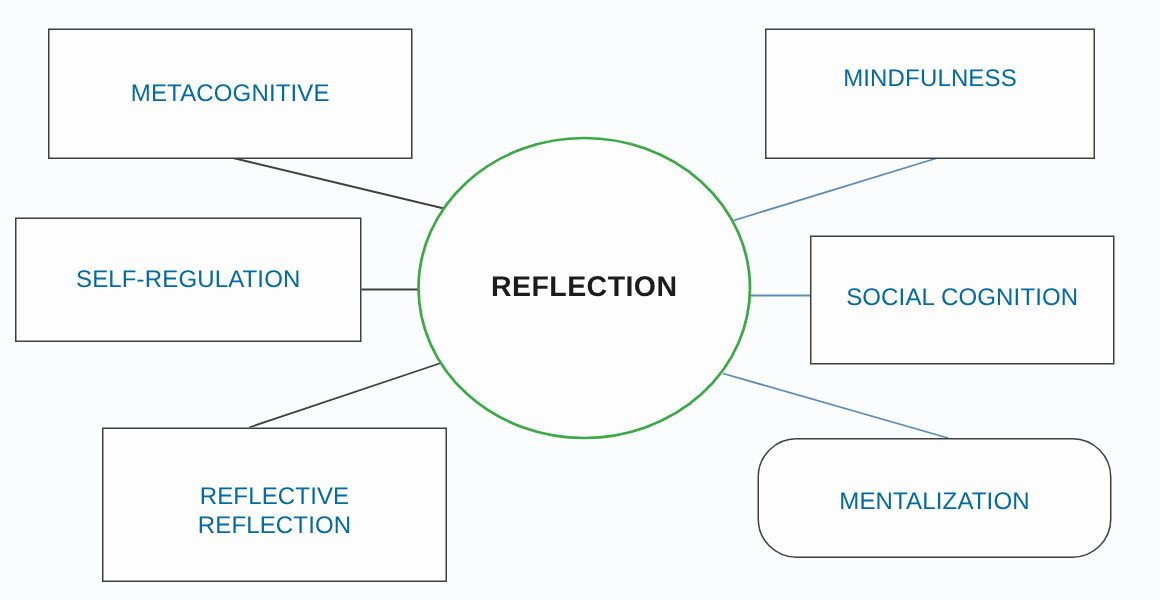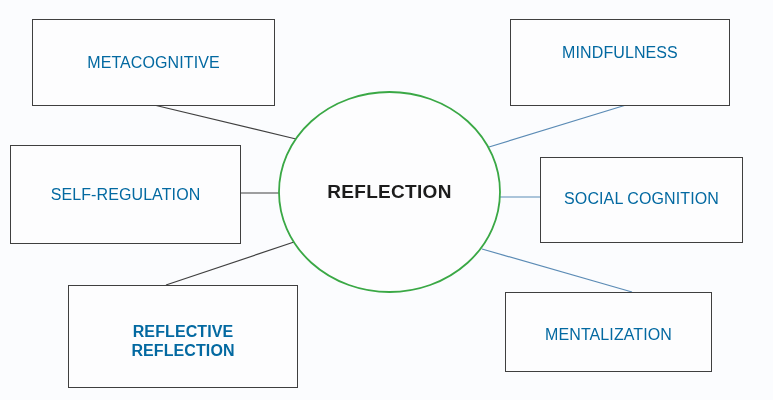--- a/index.html
+++ b/index.html
@@ -44,34 +44,34 @@
 </svg>
 
 <div class="center-label">REFLECTION</div>
 
 <div class="box" style="left:32px; top:19px; width:243px; height:87px;">
   <div>
     <span>METACOGNITIVE</span>
   </div>
 </div>
 
-<div class="box" style="left:10px; top:145px; width:231px; height:99px;">
+<div class="box" style="left:10px; top:145px; width:231px; height:83px;">
   <span>SELF-REGULATION</span>
 </div>
 
-<div class="box" style="left:68px; top:285px; width:230px; height:103px; padding-top:8px;font-weight:bold;">
+<div class="box" style="left:68px; top:285px; width:230px; height:103px; padding-top:8px;">
   <div>
     <span>REFLECTIVE</span>
     <span>REFLECTION</span>
   </div>
 </div>
 
 <div class="box" style="left:510px; top:19px; width:220px; height:87px; padding-bottom:21px;">
   <span>MINDFULNESS</span>
 </div>
 
 <div class="box" style="left:540px; top:157px; width:203px; height:86px; padding-bottom:4px;">
   <span>SOCIAL COGNITION</span>
 </div>
 
-<div class="box" style="left:505px; top:292px; width:207px; height:80px; padding-top:4px;">
+<div class="box" style="left:505px; top:292px; width:236px; height:80px; padding-top:4px;border-radius:26px;">
   <span>MENTALIZATION</span>
 </div>
 
 </body></html>

